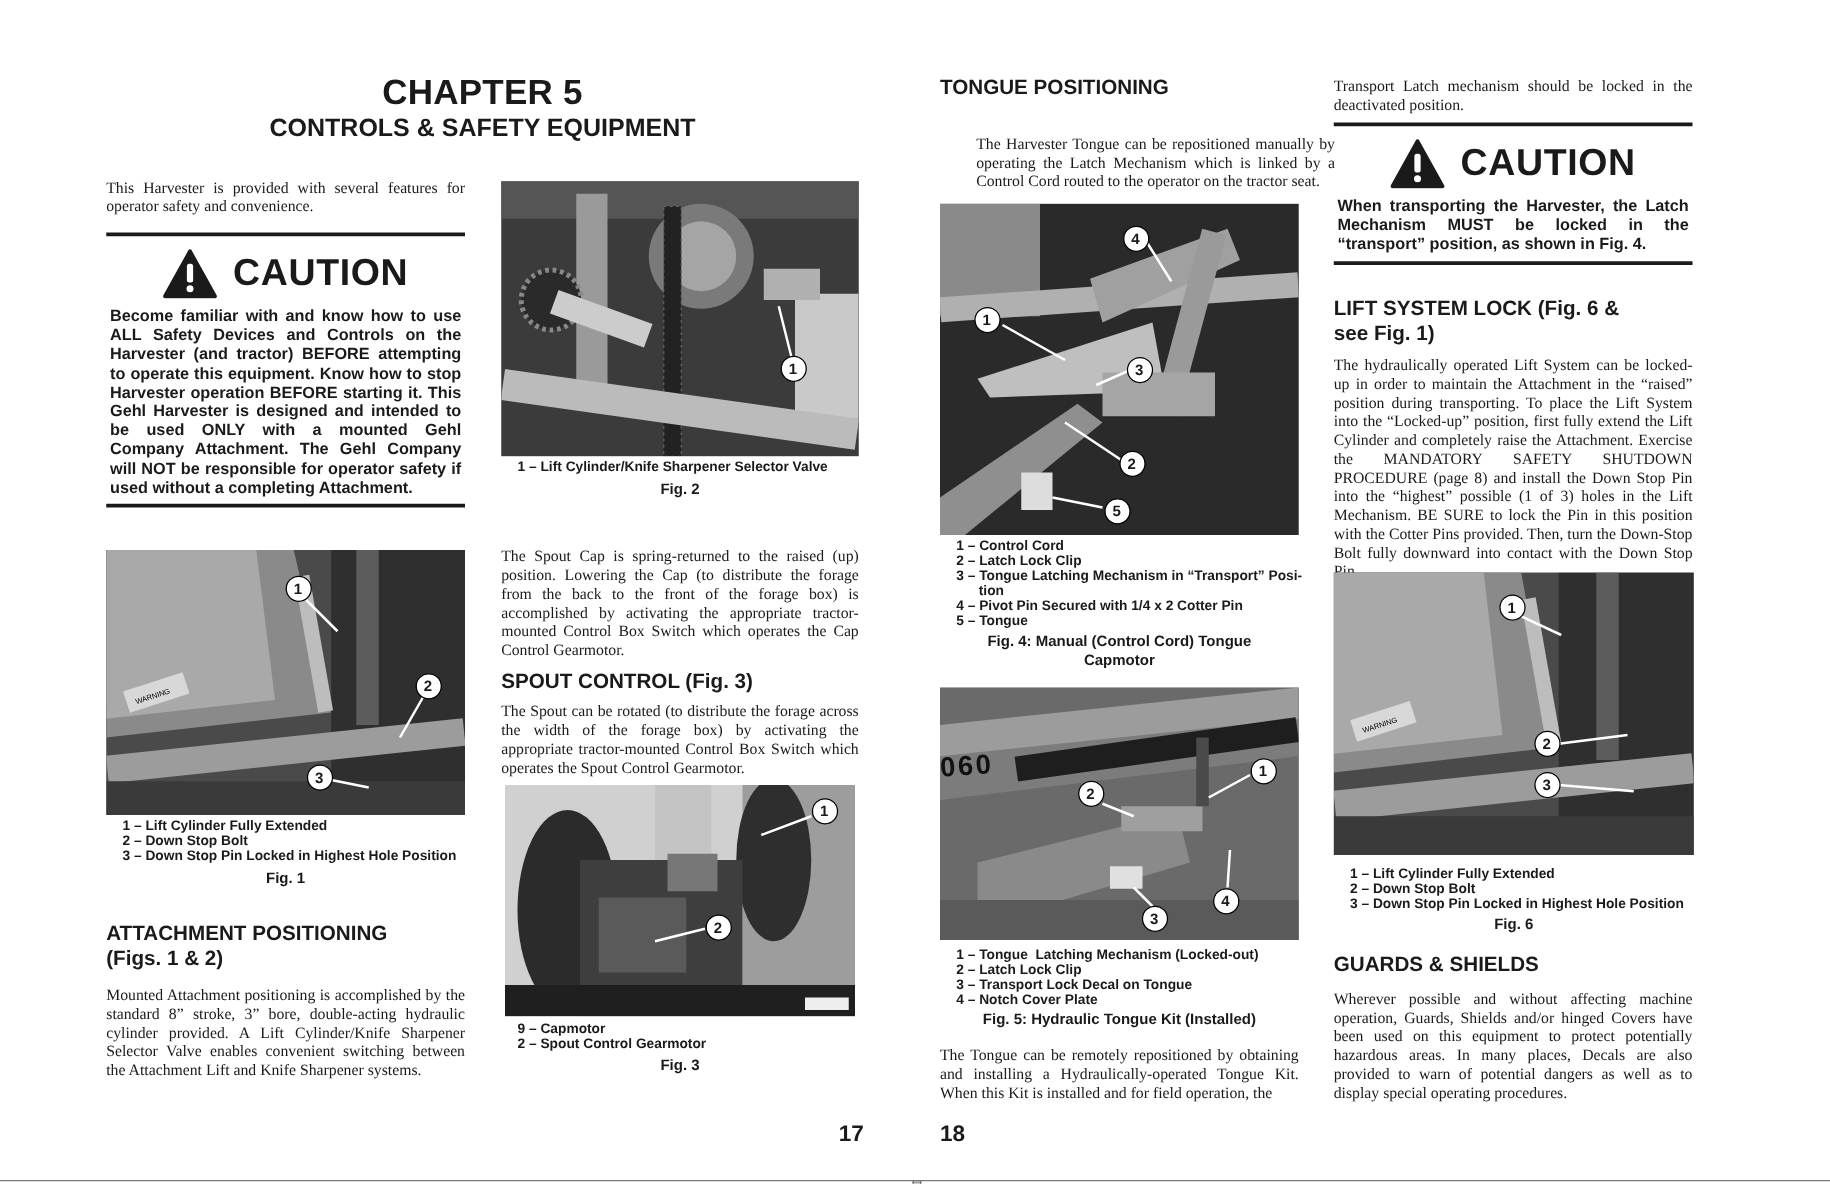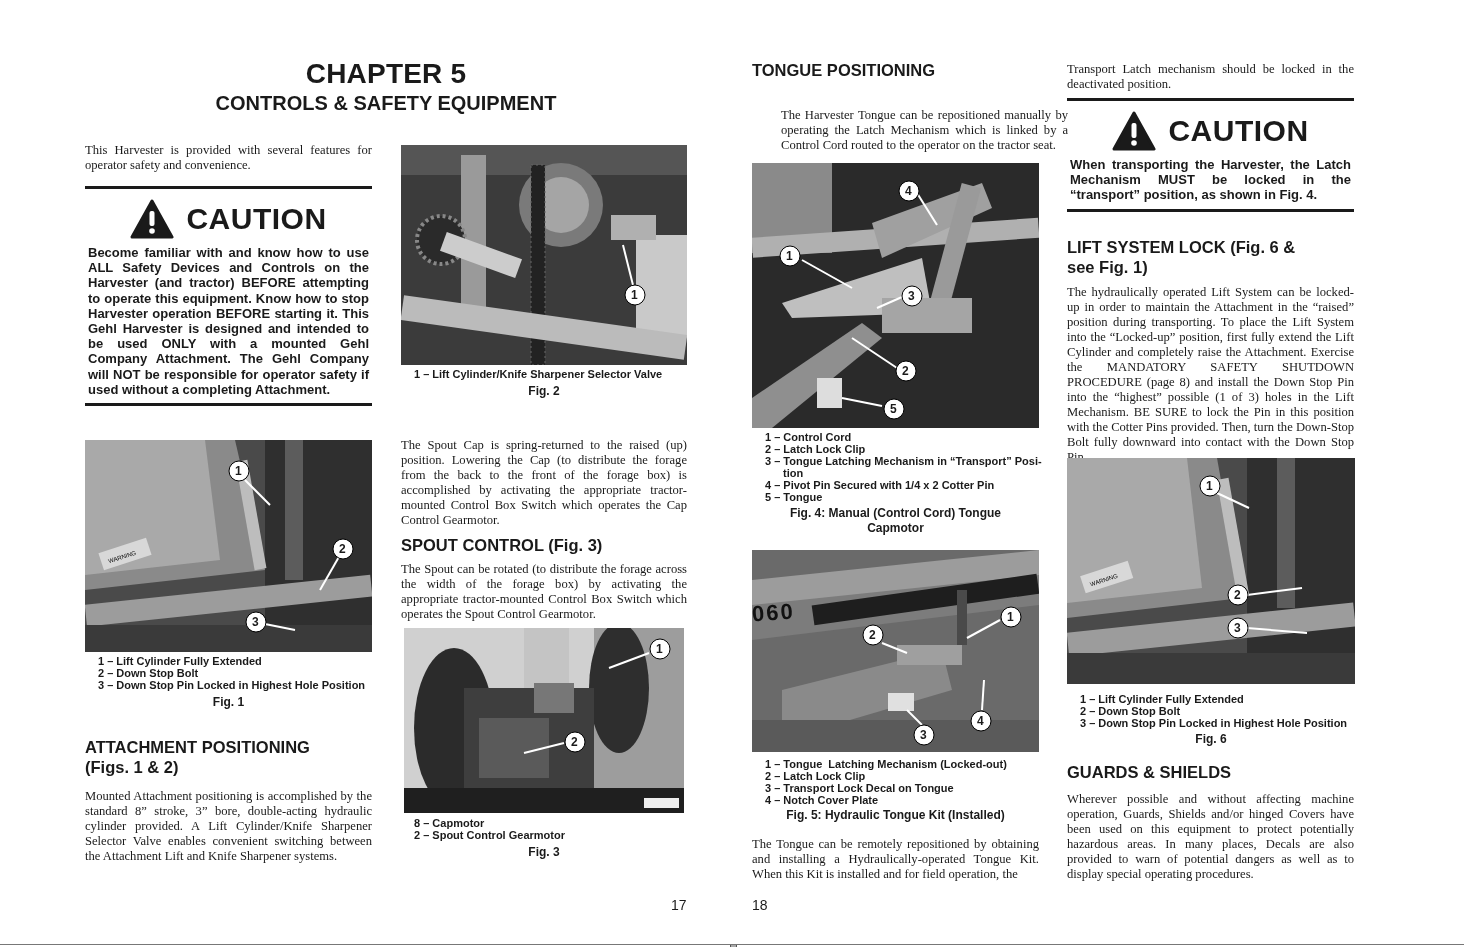--- a/index.html
+++ b/index.html
@@ -19,21 +19,21 @@
   .caption { font-weight:bold; font-size:11px; line-height:12px; }
   .caption div { white-space:nowrap; }
   .figlabel { font-weight:bold; font-size:12px; text-align:center; }
   .rule { height:3px; background:#1a1a1a; }
   .caution-head { display:flex; align-items:center; justify-content:center; gap:12px; }
   .caution-word { font-weight:bold; font-size:30px; letter-spacing:0.5px; }
   .caution-text { font-weight:bold; font-size:13px; line-height:15.2px; text-align:justify; }
   .photo { background:#6d6d6d; overflow:hidden; }
   .photo svg { display:block; }
   .callout { font-family:"Liberation Sans", sans-serif; font-weight:bold; font-size:12px; }
-  .pagenum { font-weight:normal; font-size:14px; }
+  .pagenum { font-weight:bold; font-size:18px; }
 </style>
 </head>
 <body>
 
 <div class="page" id="page-left">
 
   <div class="abs sans chapter-title" style="left:160px; top:58px; width:452px;">CHAPTER 5</div>
   <div class="abs sans chapter-sub" style="left:160px; top:92px; width:452px;">CONTROLS &amp; SAFETY EQUIPMENT</div>
 
   <div class="abs serif body" style="left:85px; top:143px; width:287px;">This Harvester is provided with several features for operator safety and convenience.</div>
@@ -130,21 +130,21 @@
       <rect x="240" y="170" width="35" height="10" fill="#eee"></rect>
       <line x1="245" y1="25" x2="205" y2="40" stroke="#fff" stroke-width="2"></line>
       <line x1="160" y1="115" x2="120" y2="125" stroke="#fff" stroke-width="2"></line>
       <circle cx="256" cy="21" r="10" fill="#fff" stroke="#000"></circle>
       <circle cx="171" cy="114" r="10" fill="#fff" stroke="#000"></circle>
     </svg>
     <span class="abs callout" style="left:252px; top:14px;">1</span>
     <span class="abs callout" style="left:167px; top:107px;">2</span>
   </div>
   <div class="abs sans caption" style="left:414px; top:817px;">
-    <div>8 – Capmotor</div>
+    <div>9 – Capmotor</div>
     <div>2 – Spout Control Gearmotor</div>
   </div>
   <div class="abs sans figlabel" style="left:404px; top:845px; width:280px;">Fig. 3</div>
 
   <div class="abs sans pagenum" style="left:671px; top:897px;">17</div>
 </div>
 
 <div class="gutter"></div>
 
 <div class="page" id="page-right">

